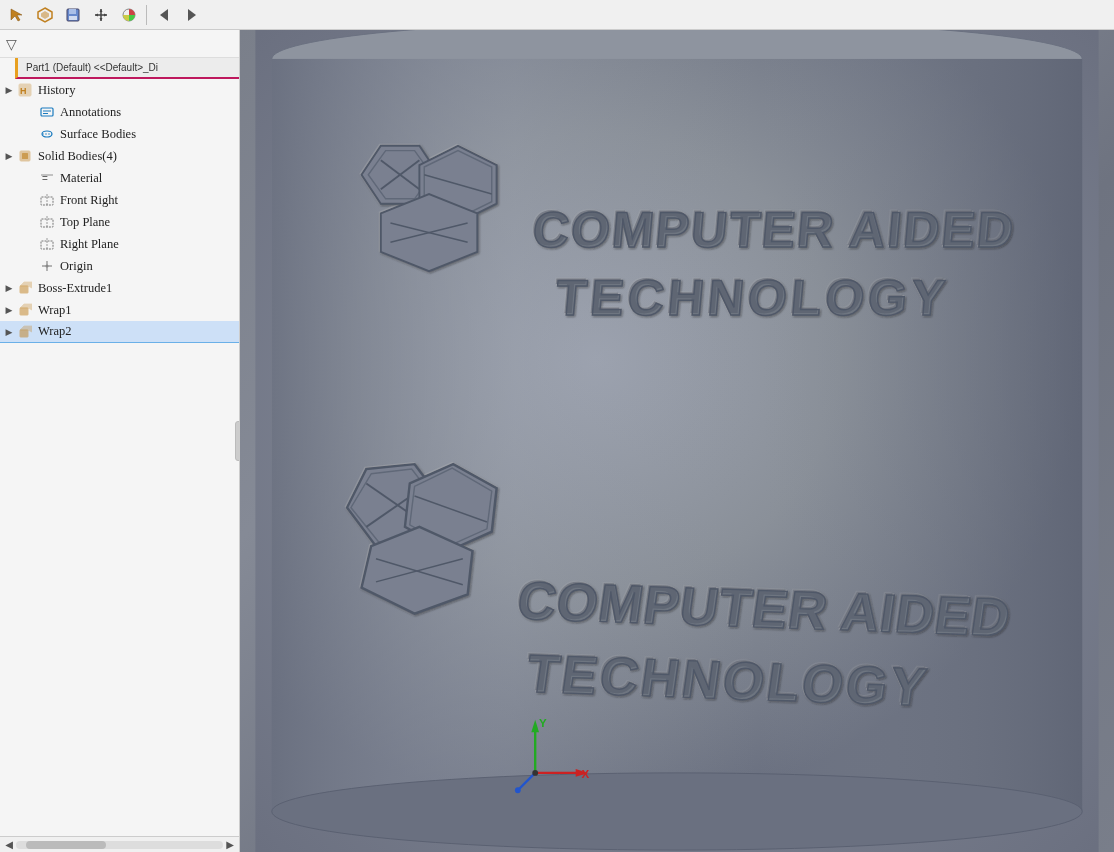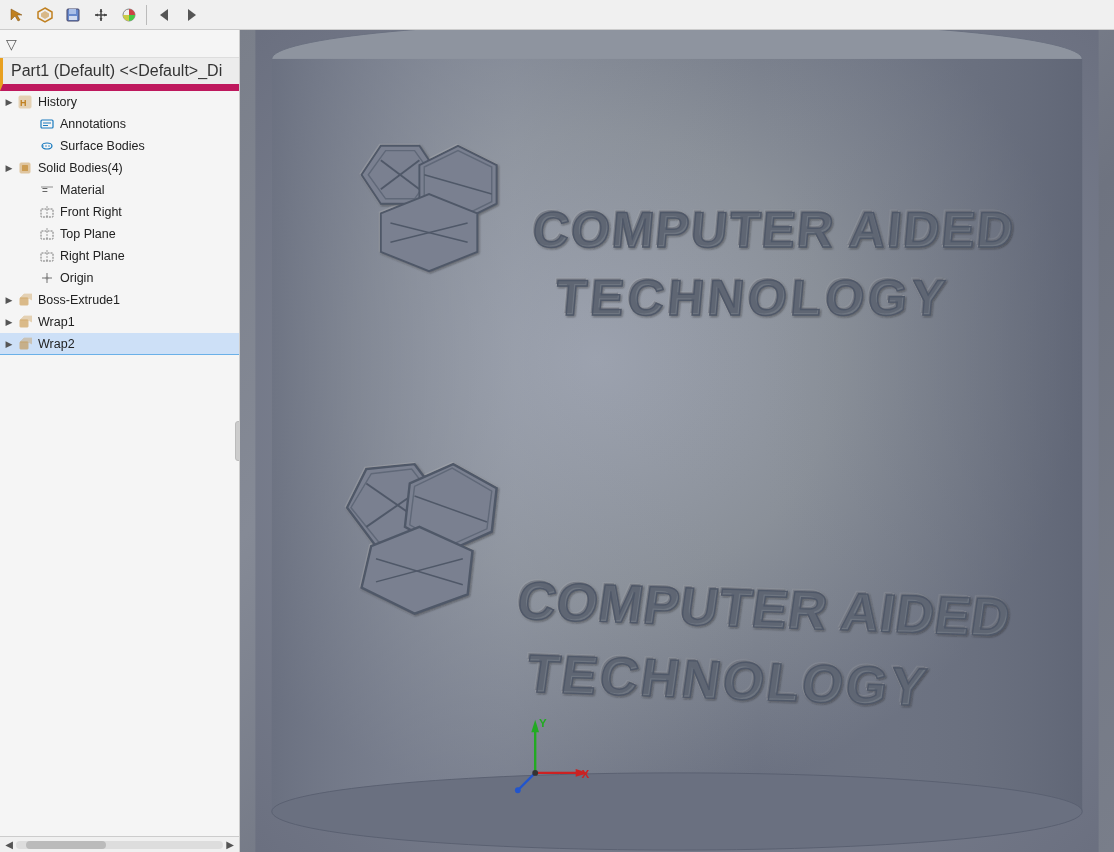--- a/index.html
+++ b/index.html
@@ -45,28 +45,29 @@
       height: 28px;
       display: flex;
       align-items: center;
       padding: 0 6px;
       border-bottom: 1px solid #ddd;
     }
     .filter-icon { color: #555; font-size: 14px; }
 
     .part-header {
       padding: 4px 8px;
-      font-size: 16px;
+      font-size: 10px;
       color: #333;
       background: #ececec;
-      border-bottom: 7px solid #be185d;
+      border-bottom: 2px solid #be185d;
       white-space: nowrap;
       overflow: hidden;
       text-overflow: ellipsis;
       border-left: 3px solid #e8a020;
+      margin-left: 15px;
     }
 
     .tree-container {
       flex: 1;
       overflow-y: auto;
       overflow-x: hidden;
     }
 
     .tree-item {
       display: flex;
@@ -86,21 +87,21 @@
       display: inline-flex; align-items: center; justify-content: center;
       color: #555; font-size: 9px; flex-shrink: 0;
     }
 
     .tree-icon {
       width: 18px; height: 18px;
       display: inline-flex; align-items: center; justify-content: center;
       margin-right: 4px; flex-shrink: 0;
       font-size: 12px;
     }
-    .tree-label { flex: 1; }
+    .tree-label { flex: 1; font-family: Liberation Serif, serif; }
 
     
     .bottom-scroll {
       height: 16px;
       background: #f0f0f0;
       border-top: 1px solid #ccc;
       display: flex;
       align-items: center;
       padding: 0 2px;
     }

